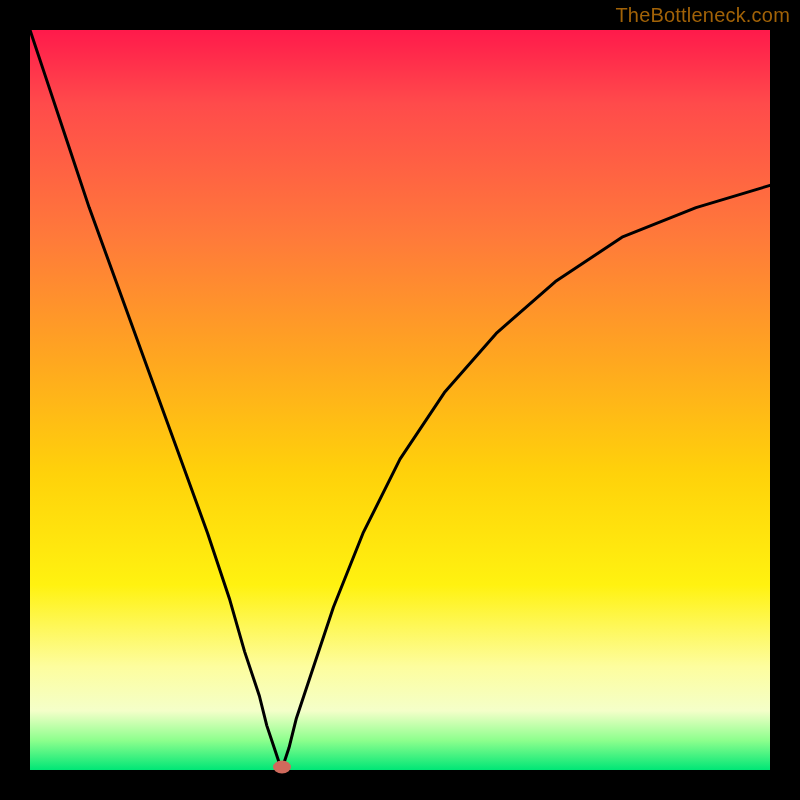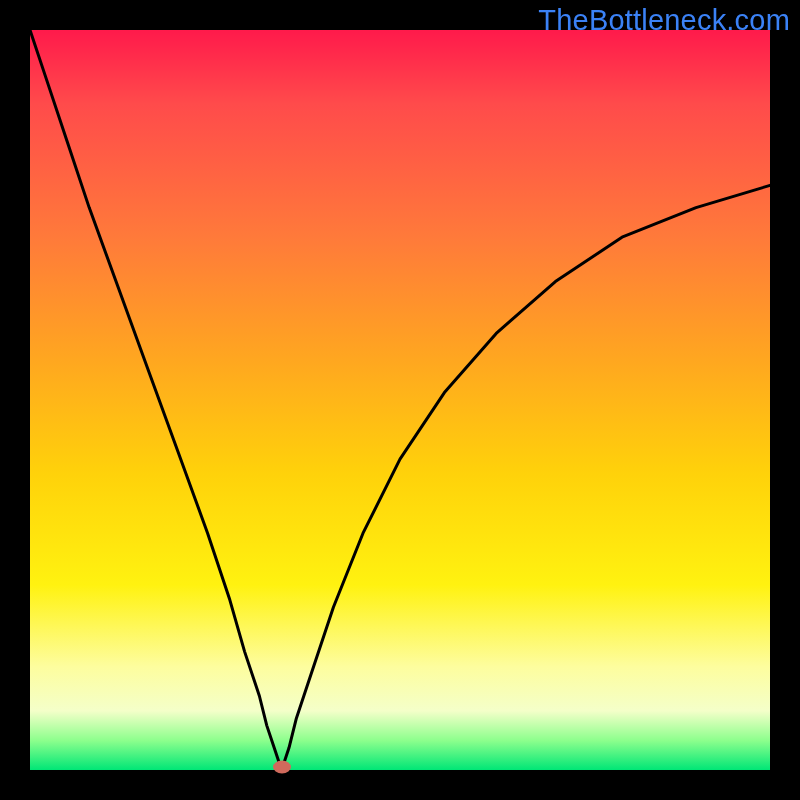--- a/index.html
+++ b/index.html
@@ -37,22 +37,22 @@
       #fdfd9e 86%,
       #f4ffc9 92%,
       #8dff8d 96%,
       #00e676 100%
     );
   }
   .watermark {
     position: absolute;
     top: 4px;
     right: 10px;
-    color: #3b82f6;
-    font-size: 29px;
+    color: #a16207;
+    font-size: 20px;
     letter-spacing: 0.2px;
     font-weight: 400;
     user-select: none;
   }
   svg.curve {
     position: absolute;
     left: 0;
     top: 0;
     width: 740px;
     height: 740px;

